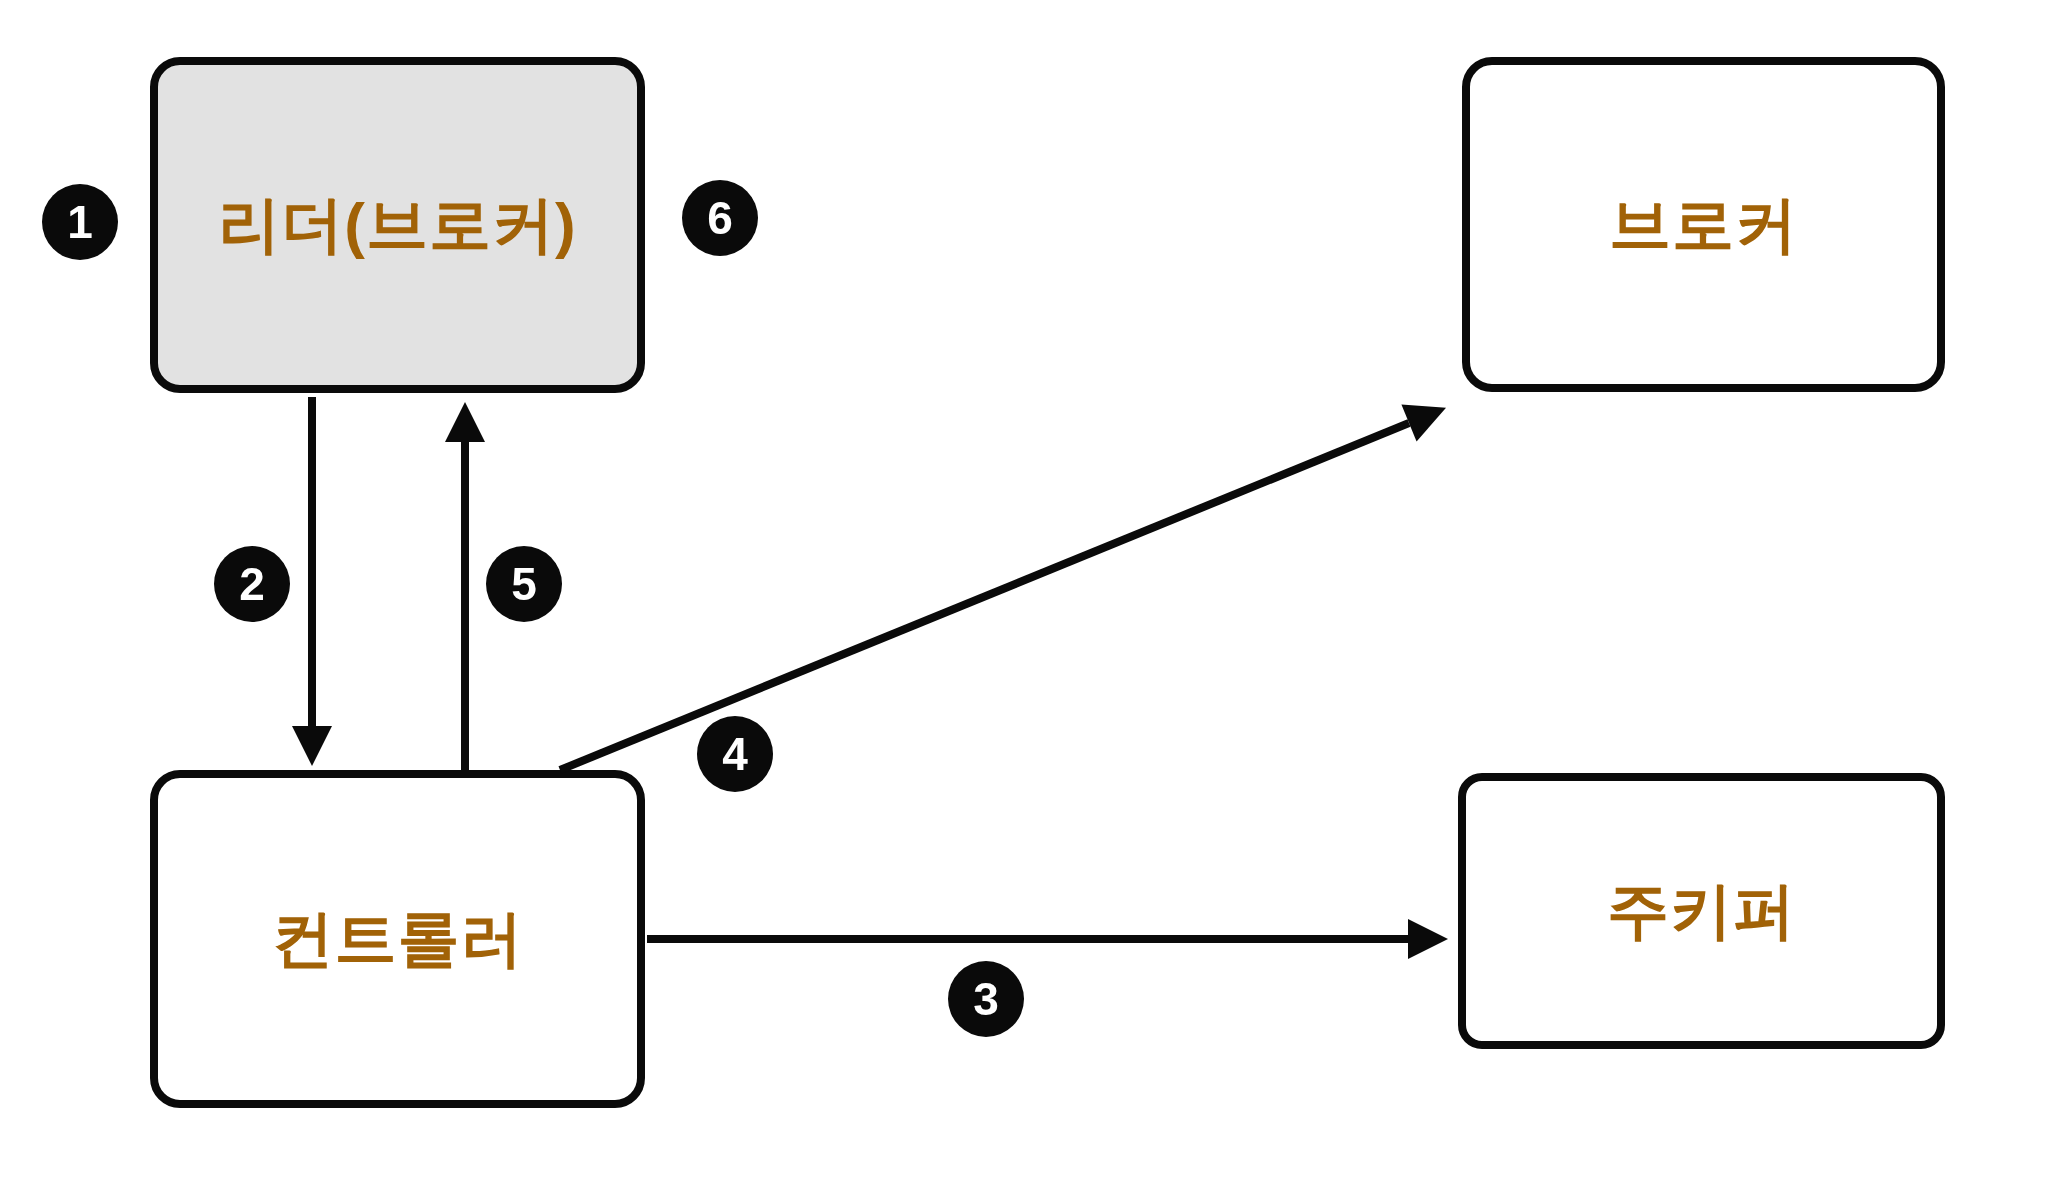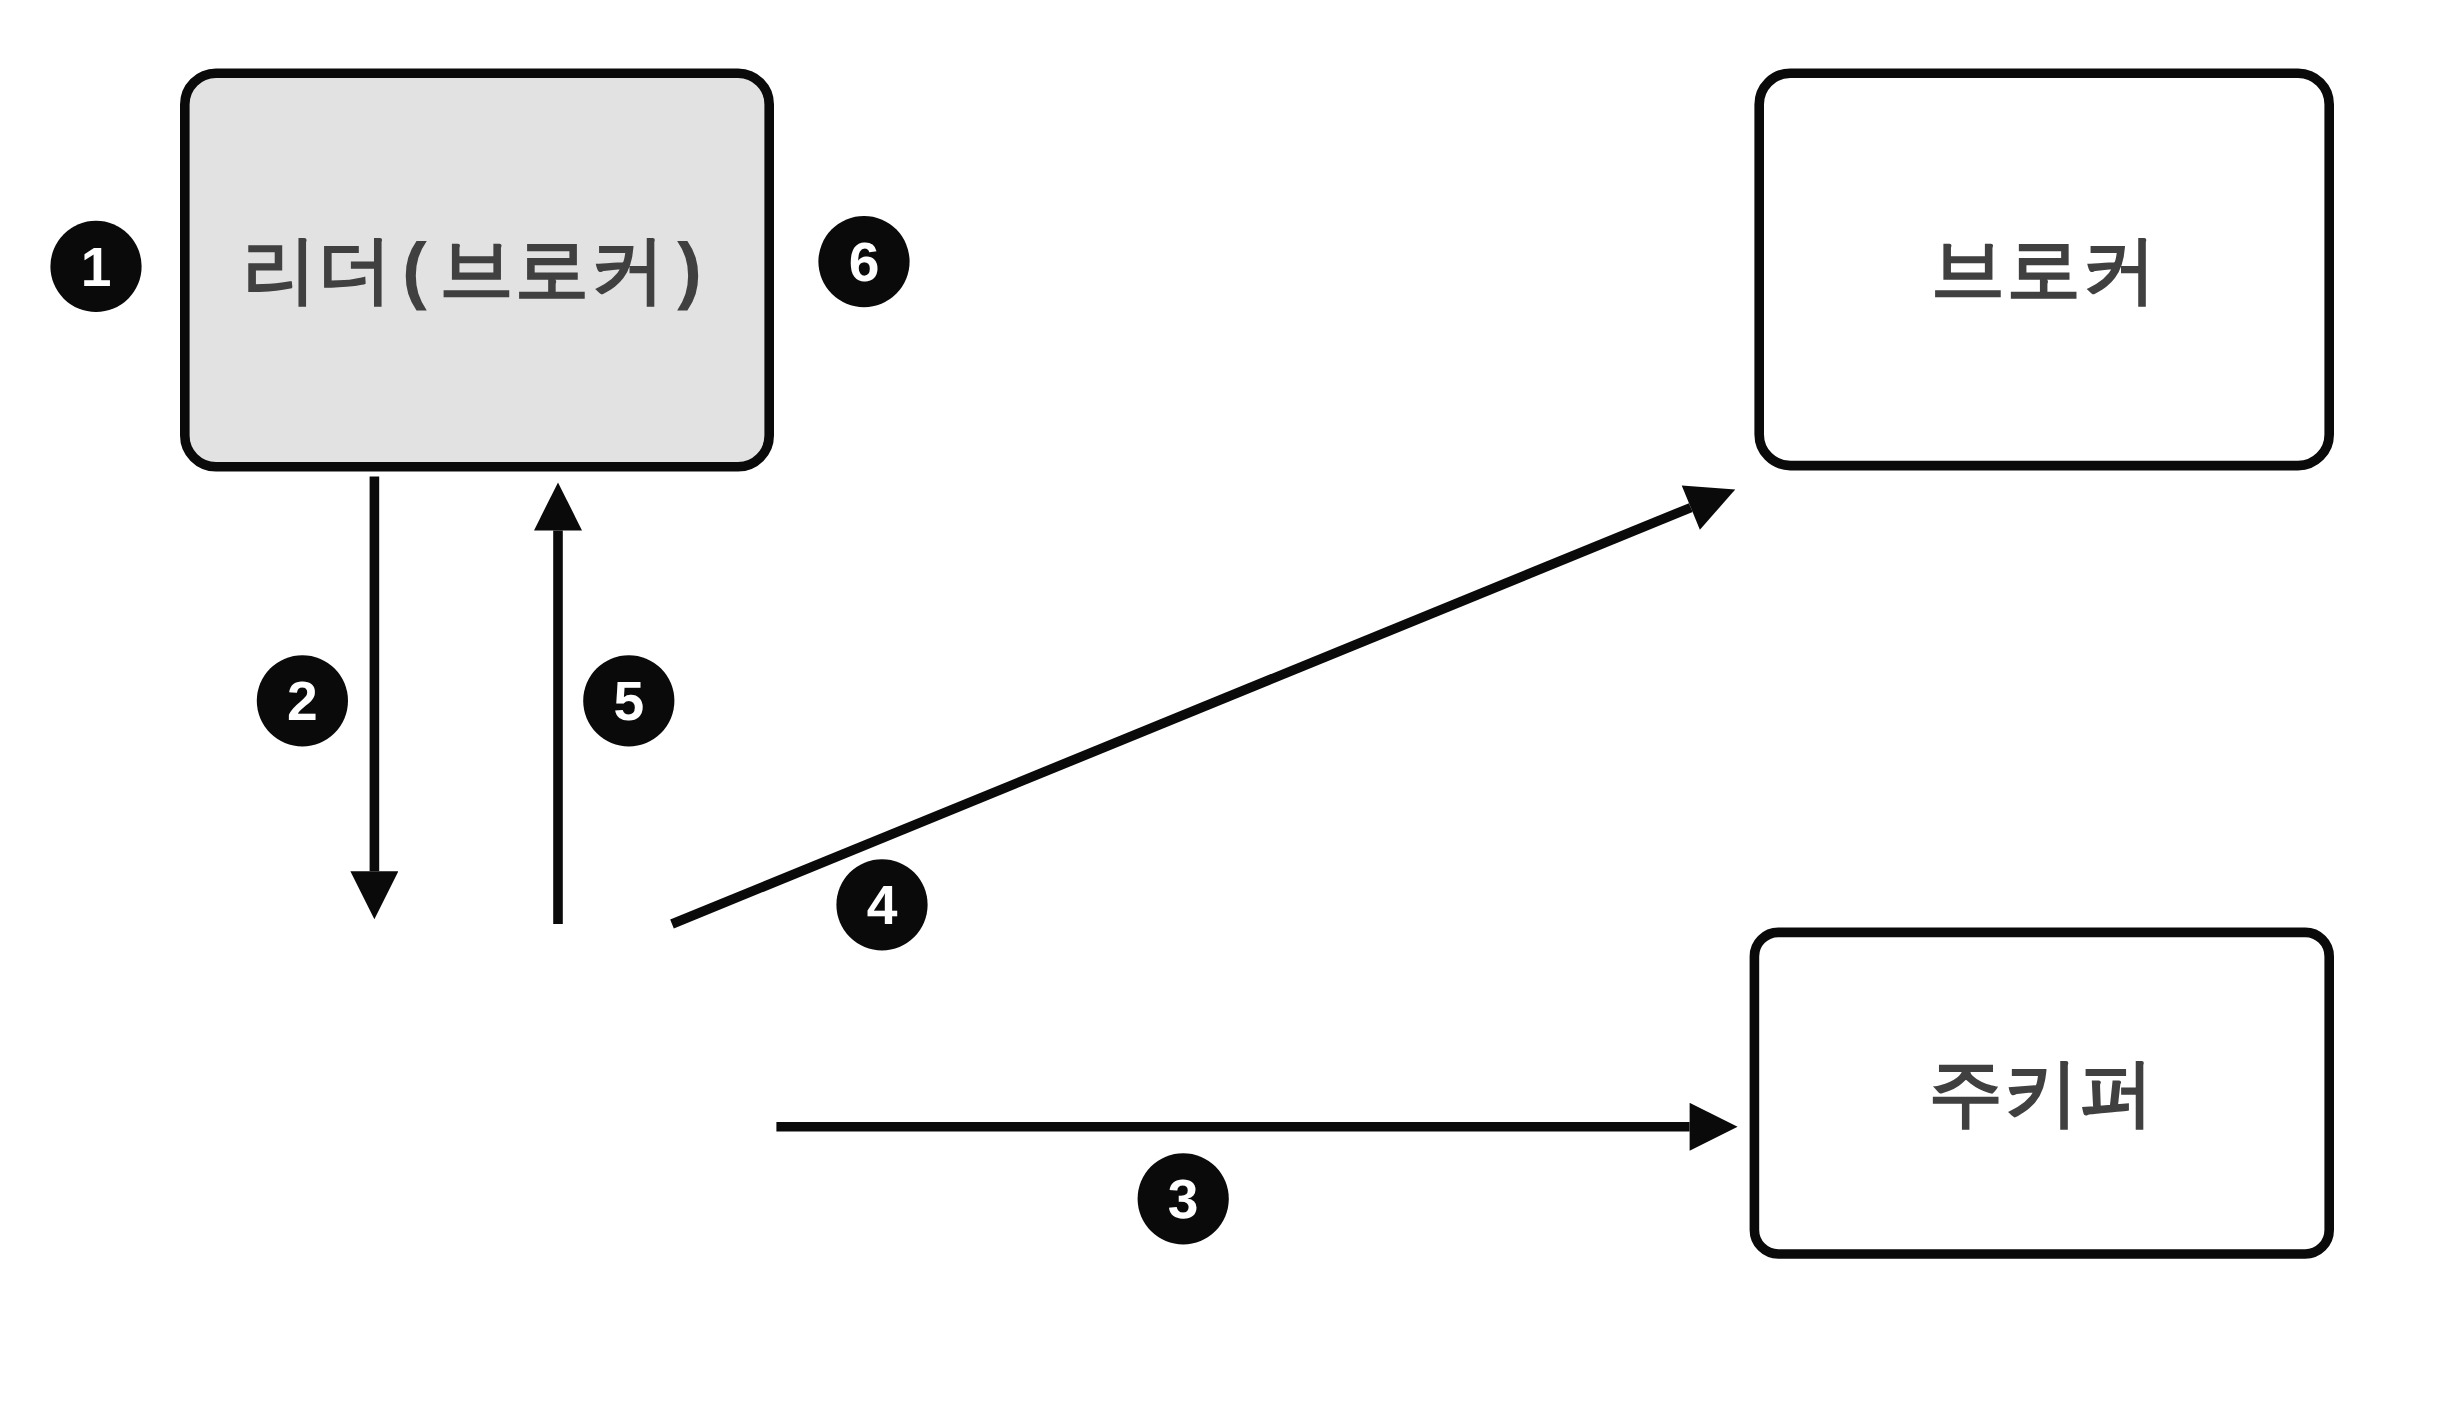--- a/index.html
+++ b/index.html
@@ -21,24 +21,23 @@
     border: 8px solid #0a0a0a;
     border-radius: 30px;
     background: #ffffff;
     display: flex;
     align-items: center;
     justify-content: center;
   }
   .node .label {
     font-size: 62px;
     font-weight: 800;
-    color: #404040;
+    color: #a16207;
     letter-spacing: 1px;
     white-space: nowrap;
-    font-family: Liberation Mono, monospace;
   }
   #node-leader { left: 150px; top: 57px;  width: 495px; height: 336px; background: #e2e2e2; }
   #node-broker { left: 1462px; top: 57px; width: 483px; height: 335px; }
   #node-controller { left: 150px; top: 770px; width: 495px; height: 338px; }
   #node-zookeeper  { left: 1458px; top: 773px; width: 487px; height: 276px; border-radius: 24px; }
 
   .badge {
     position: absolute;
     width: 76px;
     height: 76px;
@@ -77,20 +76,23 @@
 <div id="canvas">
 
   <div class="node" id="node-leader">
     <span class="label">리더(브로커)</span>
   </div>
 
   <div class="node" id="node-broker">
     <span class="label">브로커</span>
   </div>
 
+  <div class="node" id="node-controller">
+    <span class="label">컨트롤러</span>
+  </div>
 
   <div class="node" id="node-zookeeper">
     <span class="label">주키퍼</span>
   </div>
 
   <svg id="arrows" viewBox="0 0 2048 1179" xmlns="http://www.w3.org/2000/svg">
     <defs>
       <marker id="ah" viewBox="0 0 10 10" refX="0" refY="5" markerWidth="5.5" markerHeight="5" orient="auto-start-reverse">
         <path d="M 0 0 L 10 5 L 0 10 z" fill="#0a0a0a"></path>
       </marker>

